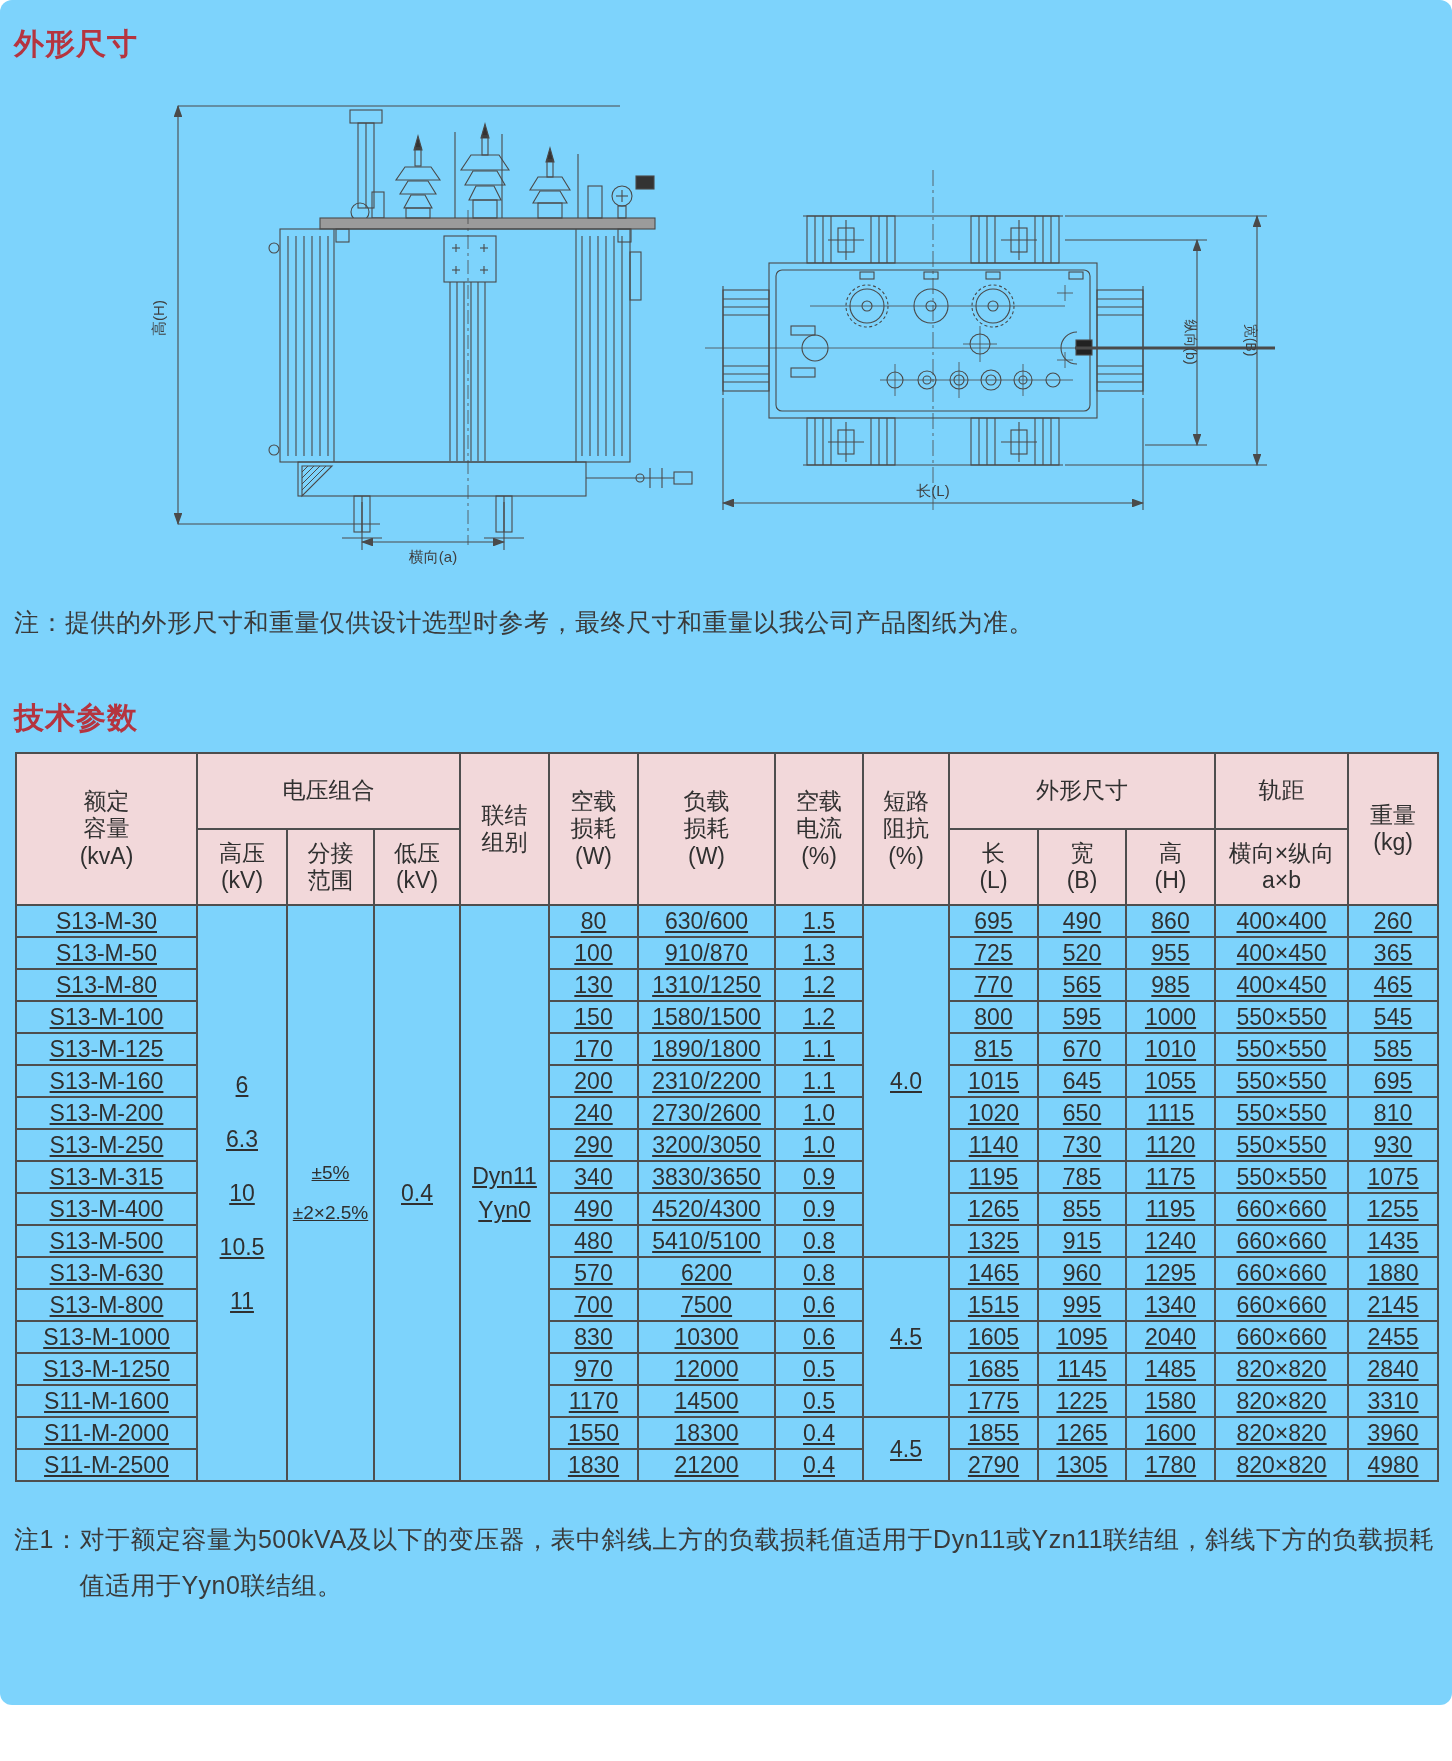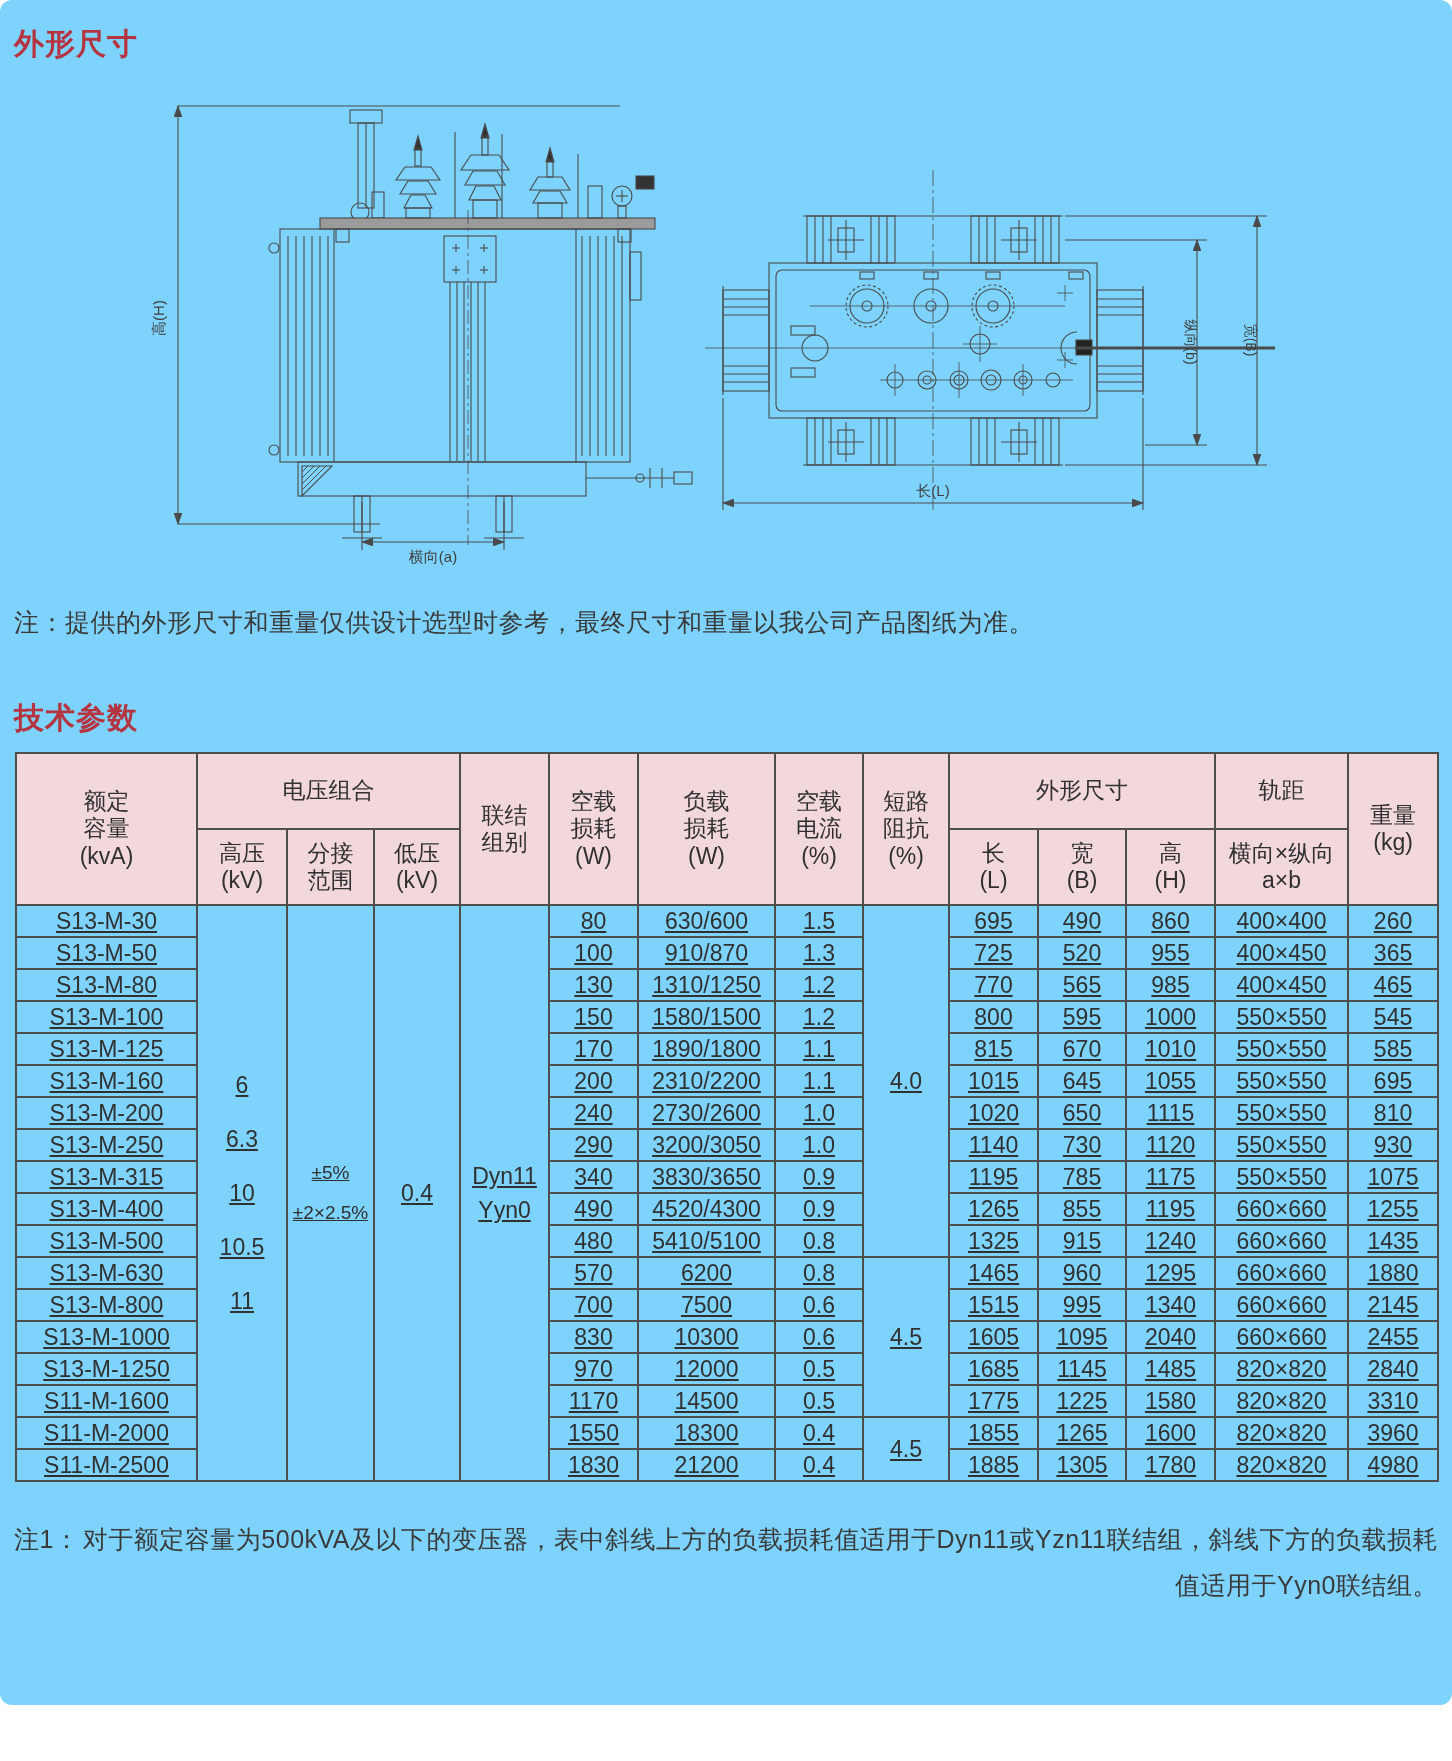--- a/index.html
+++ b/index.html
@@ -30,21 +30,21 @@
     overflow:hidden;
   }
   .spec th{background:#f2d8da;font-weight:normal;line-height:1.18;}
   .spec thead tr{height:76px;}
   .spec tbody tr{height:32px;text-decoration:underline;}
   .pre{white-space:pre-line;}
   .spec td.hv{line-height:2.35;}
   .spec td.tap{font-size:19px;line-height:2.1;}
   .spec td.vec{line-height:1.5;}
   #footnotes{position:absolute;left:14px;top:1516px;width:1424px;}
-  .fn{display:flex;font-size:25px;line-height:1.85;color:#3a3a3a;letter-spacing:0.5px;text-align:right;}
+  .fn{display:flex;font-size:25px;line-height:1.85;color:#3a3a3a;letter-spacing:0.5px;}
   .fn-label{flex:none;}
   .fn-text{flex:1;}
 </style>
 </head>
 <body>
 
 <div id="page">
 
   <div class="sec-title" id="title-outline">外形尺寸</div>
 
@@ -569,21 +569,21 @@
           <td>1265</td>
           <td>1600</td>
           <td>820×820</td>
           <td>3960</td>
         </tr>
         <tr>
           <td>S11-M-2500</td>
           <td>1830</td>
           <td>21200</td>
           <td>0.4</td>
-          <td>1885</td>
+          <td>2790</td>
           <td>1305</td>
           <td>1780</td>
           <td>820×820</td>
           <td>4980</td>
         </tr>
       </tbody>
   </table>
 
   <div id="footnotes">
     <div class="fn">

